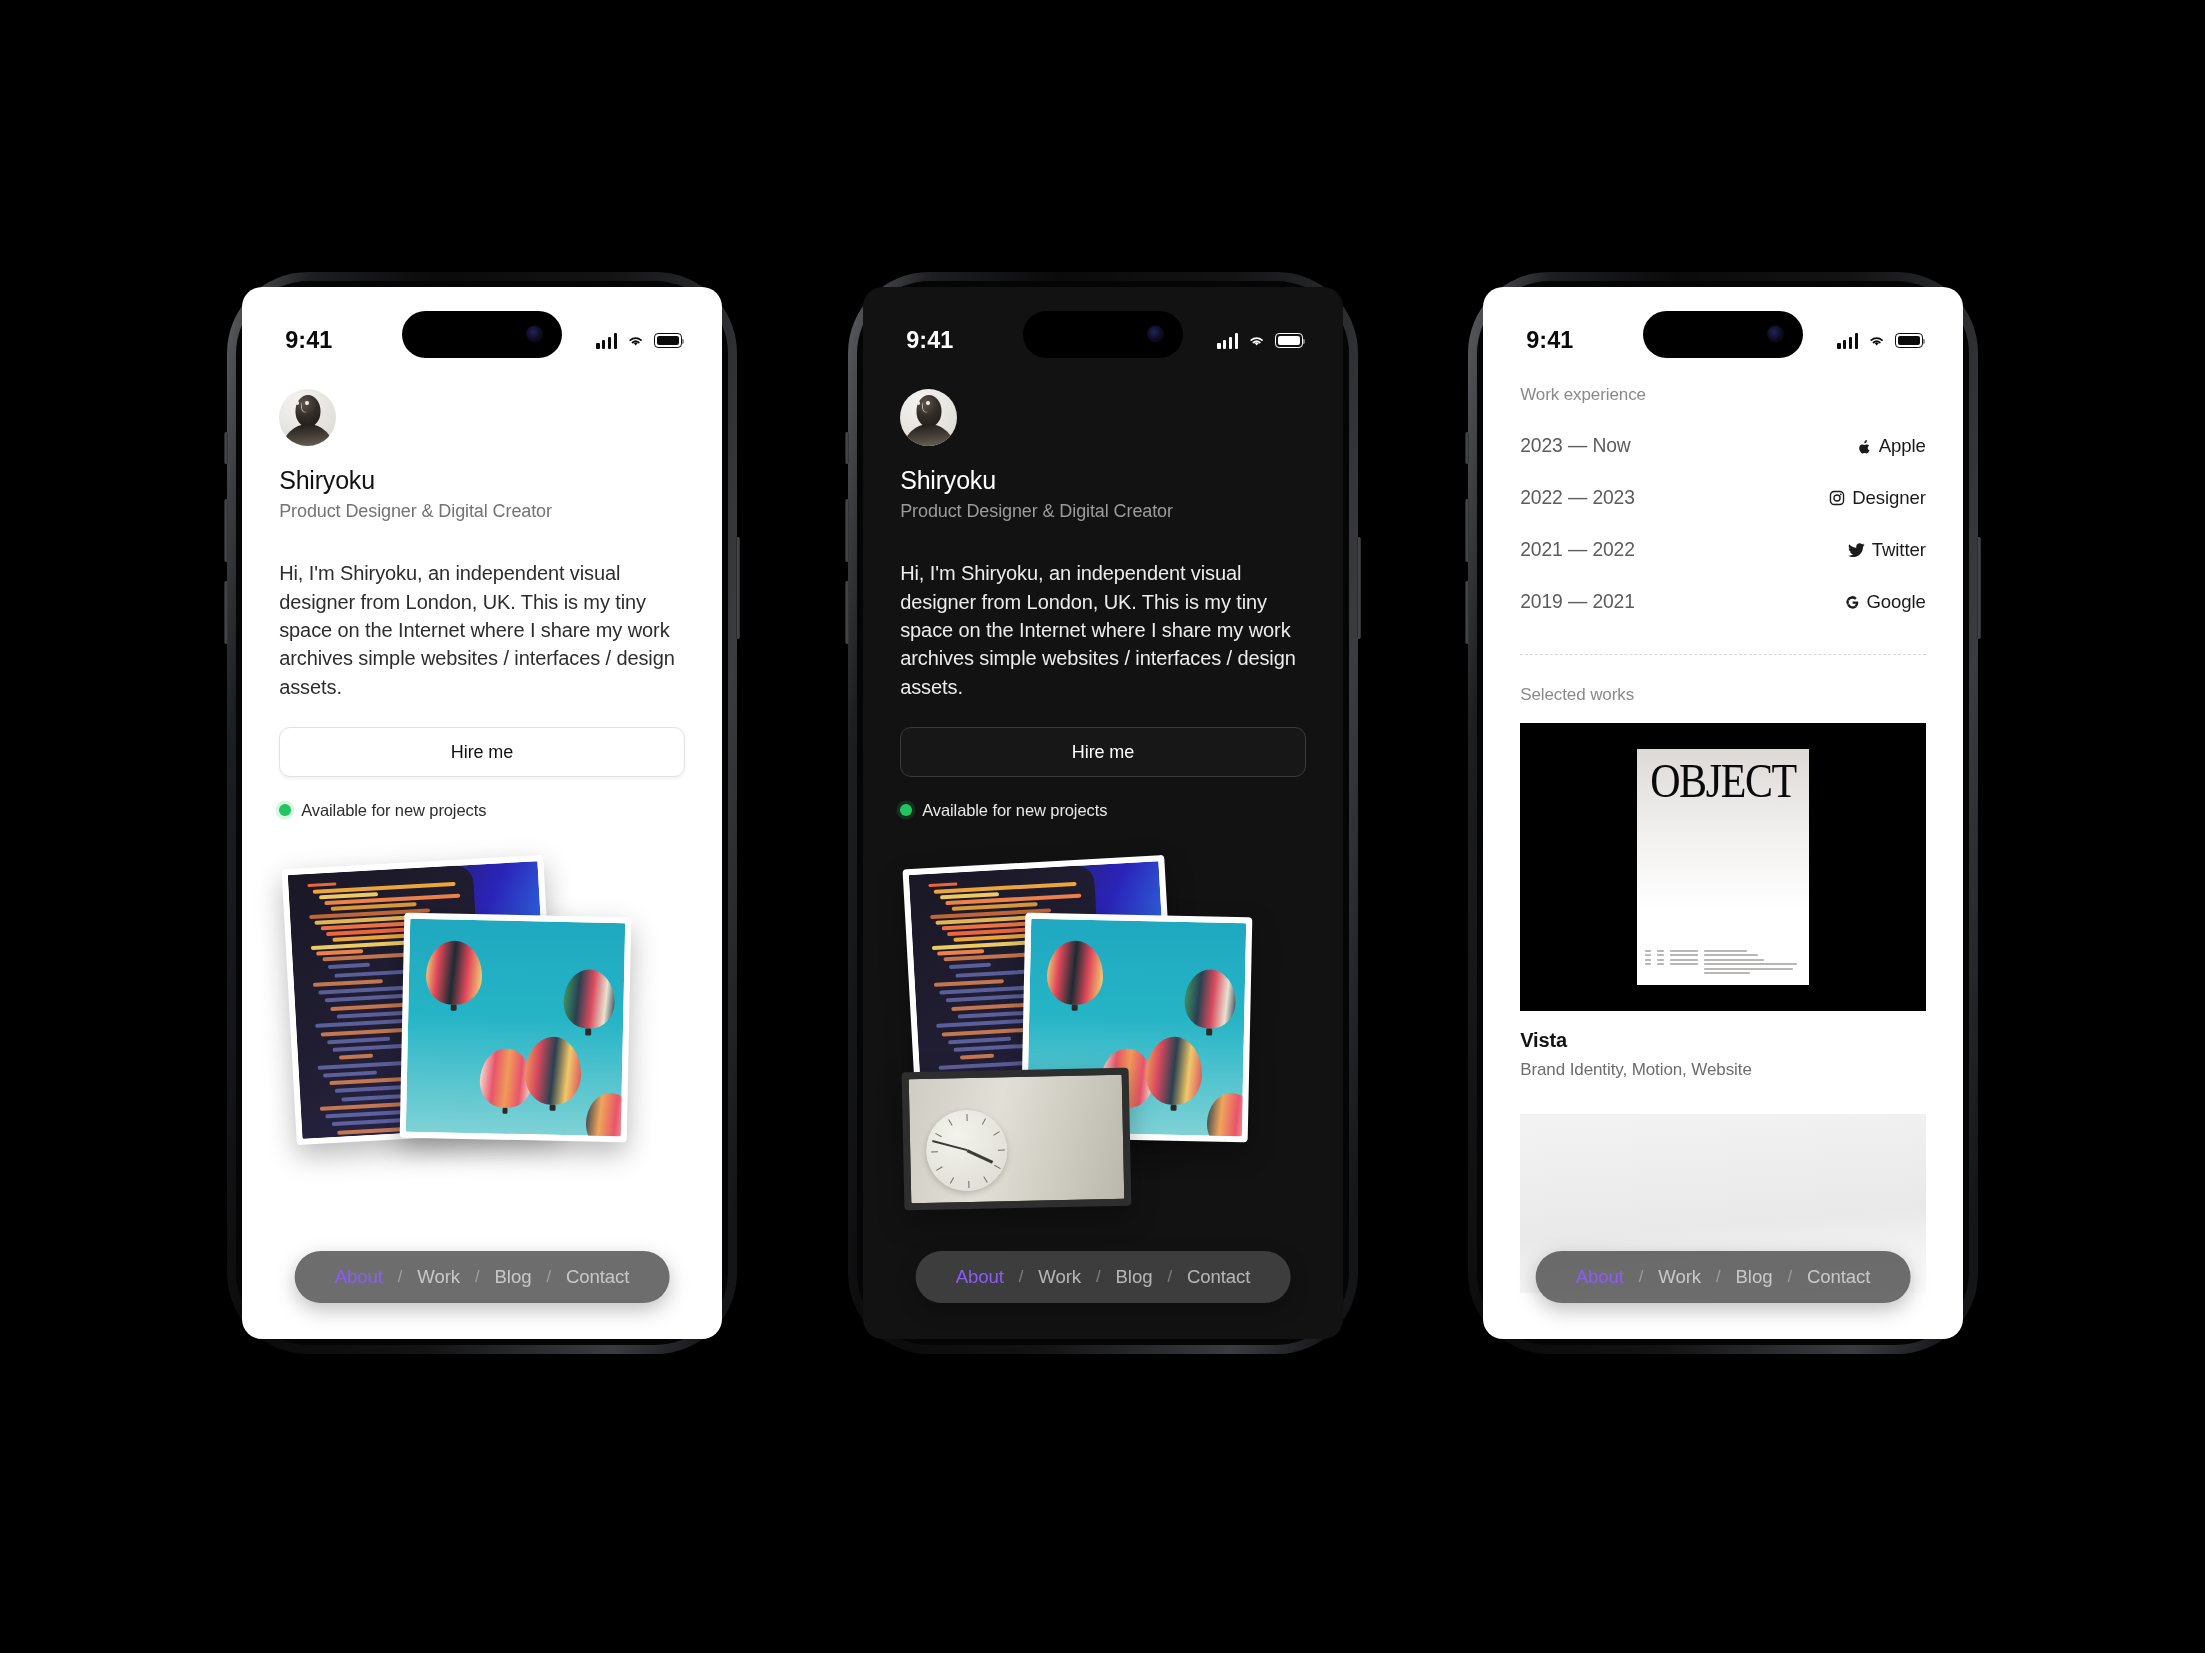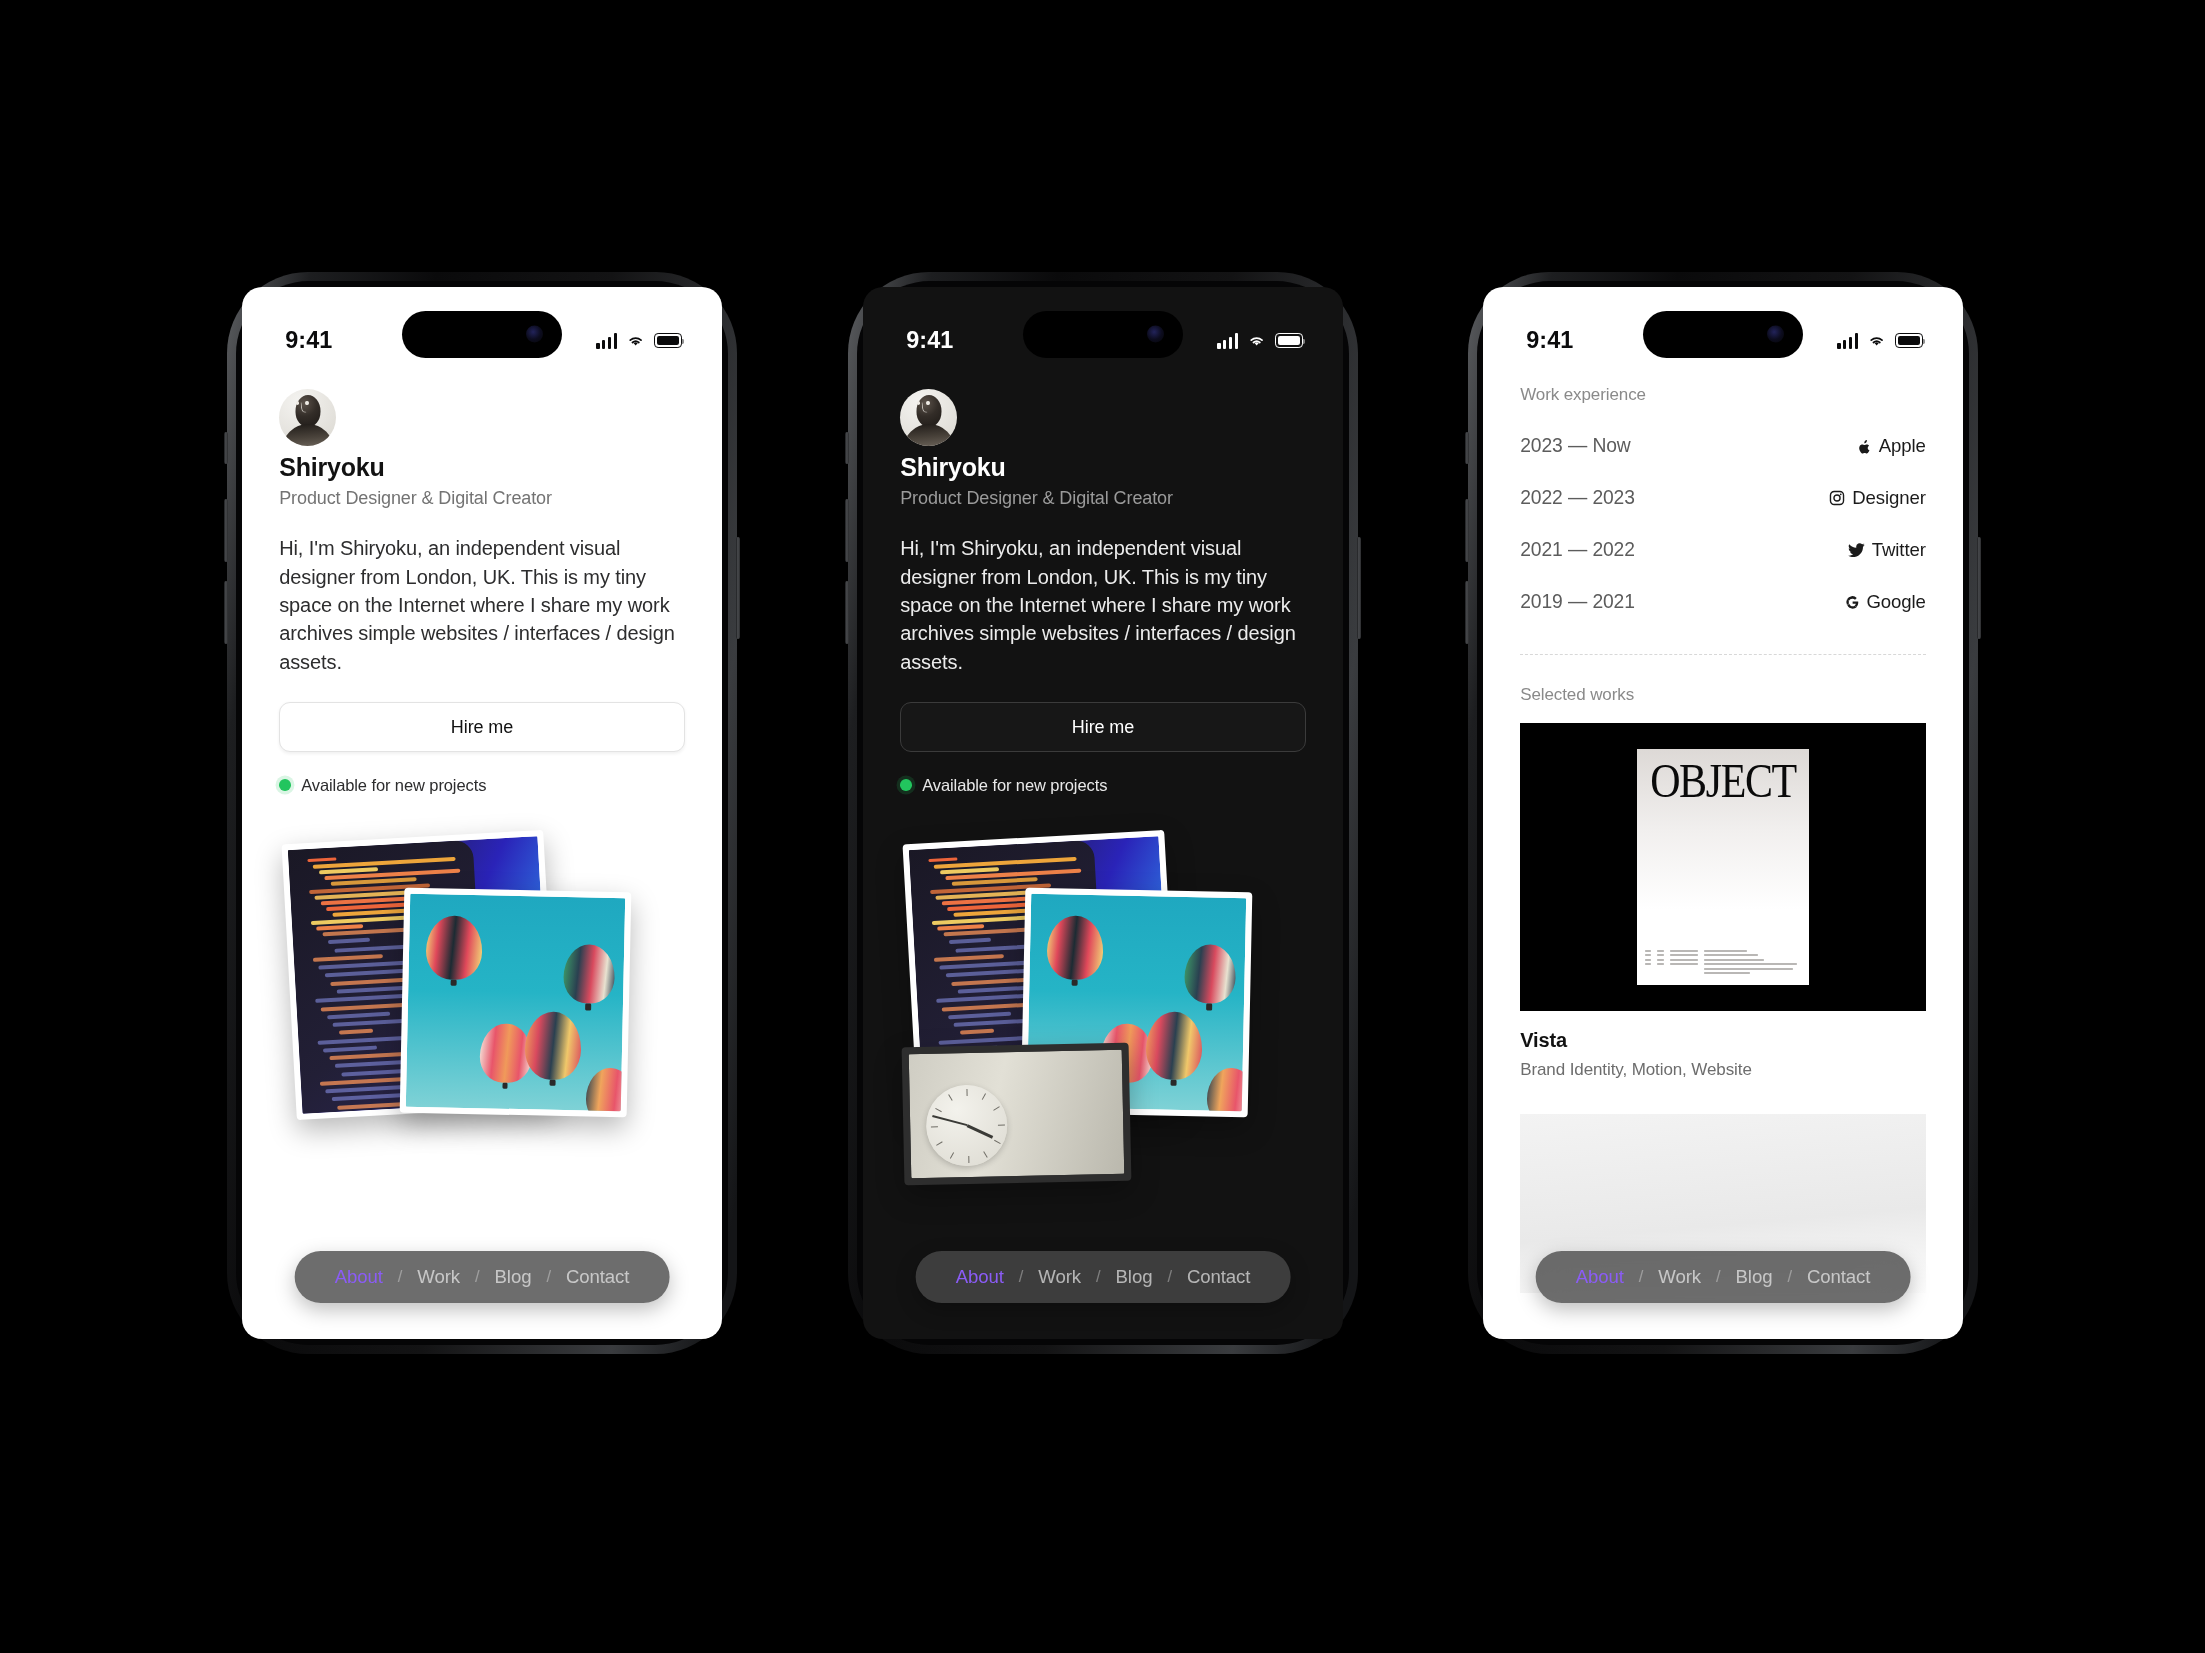--- a/index.html
+++ b/index.html
@@ -129,29 +129,29 @@
     border-bottom:1.4px solid rgba(235,232,226,.55);
     border-radius:0 0 0 4.8px;
     transform:rotate(-6deg);
   }
   .avatar .body {
     position:absolute; left:50%; bottom:-11px; transform:translateX(-50%);
     width:52px;height:33px;border-radius:50% 50% 0 0 / 80% 80% 0 0;
     background:linear-gradient(175deg,#1d1916 0%,#4a433b 42%,#8e857a 100%);
   }
 
-  .name { font-size:25px; font-weight:700; margin-top:7px; letter-spacing:-0.2px; }
+  .name { font-size:25px; font-weight:400; margin-top:20px; letter-spacing:-0.2px; }
   .light .name { color:#121212; }
   .dark  .name { color:#ffffff; }
 
   .role { font-size:18px; margin-top:6px; letter-spacing:-0.1px; }
   .light .role { color:#737373; }
   .dark  .role { color:#9b9b9b; }
 
-  .bio { font-size:20px; line-height:1.42; margin-top:25px; letter-spacing:-0.1px; }
+  .bio { font-size:20px; line-height:1.42; margin-top:37px; letter-spacing:-0.1px; }
   .light .bio { color:#2d2d2e; }
   .dark  .bio { color:#ececec; }
 
   .hire {
     display:block; width:100%; margin-top:26px;
     height:50px; border-radius:11px;
     font-size:18px; font-family:inherit; cursor:pointer;
     letter-spacing:-0.1px;
   }
   .light .hire { background:#ffffff; color:#121212; border:1px solid #e3e3e3;

